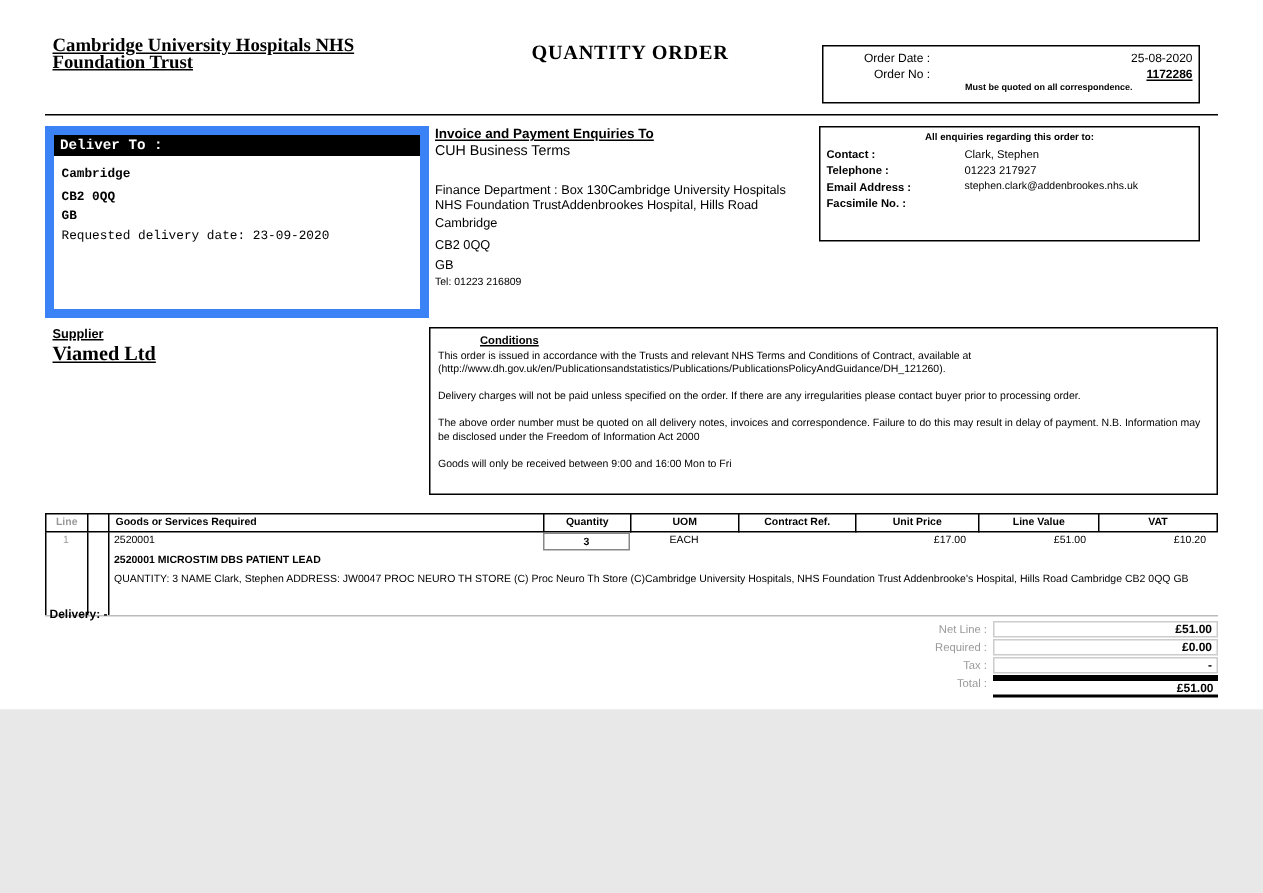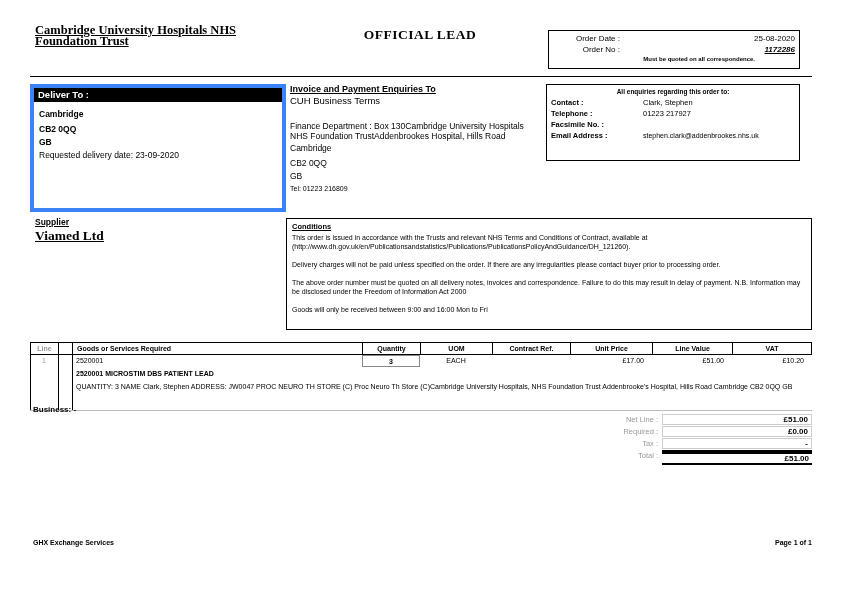--- a/index.html
+++ b/index.html
@@ -1,47 +1,47 @@
 <!DOCTYPE html>
 <html><head>
 <meta charset="utf-8">
 <style>
   * { margin:0; padding:0; box-sizing:border-box; }
   html,body { background:#e8e8e8; }
   body { font-family:"Liberation Sans", sans-serif; color:#000; }
   .page {
-    position:relative; width:842px; height:595px; background:#fff;
+    position:relative; width:842px; height:473px; background:#fff;
     margin:0 auto; overflow:hidden;
   }
   
   .org-title {
     position:absolute; left:35px; top:25px; width:240px;
     font-family:"Liberation Serif", serif; font-weight:bold;
     font-size:12.5px; line-height:11px; text-decoration:underline;
   }
   .doc-title {
     position:absolute; left:300px; top:27px; width:240px; text-align:center;
     font-family:"Liberation Serif", serif; font-weight:bold; font-size:13.5px;
     letter-spacing:0.5px;
   }
   .order-box {
     position:absolute; left:548px; top:30px; width:252px; height:39px;
     border:1px solid #000; padding:2px 4px 0 4px; font-size:8px;
   }
   .order-box .row { display:grid; grid-template-columns:70px 1fr; line-height:11px; }
   .order-box .lbl { text-align:right; padding-right:3px; }
   .order-box .val { text-align:right; }
-  .order-no-val { font-weight:bold; text-decoration:underline;font-style:italic; }
+  .order-no-val { font-weight:bold; text-decoration:underline; }
   .order-note { font-size:6px; font-weight:bold; text-align:right; padding-right:40px; line-height:9px; }
   .top-rule { position:absolute; left:30px; top:76px; width:782px; height:0; border-top:1px solid #000; }
 
   
   .deliver-box {
     position:absolute; left:30px; top:84px; width:256px; height:128px;
-    border:4px solid #3b82f6; background:#fff;
+    border:6px solid #3b82f6; background:#fff;font-family:Liberation Mono, monospace;
   }
   .deliver-head {
     background:#000; color:#fff; font-weight:bold; font-size:9.5px;
     padding:1px 4px 2px 4px;
   }
   .deliver-body { padding:4px 5px; font-size:8.5px; line-height:10px; }
   .deliver-body .addr { font-weight:bold; }
   .deliver-body .city { font-weight:bold; margin-top:3px; }
   .deliver-body .pc { font-weight:bold; margin-top:5px; }
   .deliver-body .cty { font-weight:bold; margin-top:3px; }
@@ -74,21 +74,21 @@
   .supplier-name {
     font-family:"Liberation Serif", serif; font-size:13.5px; font-weight:bold;
     text-decoration:underline; margin-top:1px;
   }
 
   
   .conditions-box {
     position:absolute; left:286px; top:218px; width:526px; height:112px;
     border:1px solid #000; padding:3px 5px; font-size:7px; line-height:9px;
   }
-  .conditions-title { font-weight:bold; font-size:7.5px; text-decoration:underline; margin-bottom:2px; }
+  .conditions-title { font-weight:bold; font-size:7.5px; text-decoration:underline; margin-bottom:2px;margin-left:28px; }
   .conditions-box p { margin-bottom:9px; }
   .conditions-box p:last-child { margin-bottom:0; }
 
   
   .items-table { position:absolute; left:30px; top:342px; width:782px; }
   .thead { display:grid; grid-template-columns:28px 14px 290px 58px 72px 78px 82px 80px 80px; }
   .thead .cell {
     border:1px solid #000; border-right:none; font-size:7px; font-weight:bold;
     height:13px; line-height:12px; text-align:center; overflow:hidden;
   }
@@ -131,21 +131,21 @@
 </style>
 </head>
 <body>
 
 <div class="page">
 
   <div class="org-title">
     <div>Cambridge University Hospitals NHS</div>
     <div>Foundation Trust</div>
   </div>
-  <div class="doc-title">OFFICIAL LEAD</div>
+  <div class="doc-title">QUANTITY ORDER</div>
 
   <div class="order-box">
     <div class="row">
       <span class="lbl">Order Date :</span>
       <span class="val">25-08-2020</span>
     </div>
     <div class="row">
       <span class="lbl">Order No :</span>
       <span class="val order-no-val">1172286</span>
     </div>
@@ -178,26 +178,26 @@
     <div class="contact-heading">All enquiries regarding this order to:</div>
     <div class="contact-row">
       <span class="lbl">Contact :</span>
       <span class="val">Clark, Stephen</span>
     </div>
     <div class="contact-row">
       <span class="lbl">Telephone :</span>
       <span class="val">01223 217927</span>
     </div>
     <div class="contact-row">
+      <span class="lbl">Email Address :</span>
+      <span class="val email">stephen.clark@addenbrookes.nhs.uk</span>
+    </div>
+    <div class="contact-row">
       <span class="lbl">Facsimile No. :</span>
       <span class="val"></span>
-    </div>
-    <div class="contact-row">
-      <span class="lbl">Email Address :</span>
-      <span class="val email">stephen.clark@addenbrookes.nhs.uk</span>
     </div>
   </div>
 
   <div class="supplier-sec">
     <div class="supplier-label">Supplier</div>
     <div class="supplier-name">Viamed Ltd</div>
   </div>
 
   <div class="conditions-box">
     <div class="conditions-title">Conditions</div>
@@ -233,21 +233,21 @@
         <div class="uom"></div>
         <div class="num">£17.00</div>
         <div class="num">£51.00</div>
         <div class="num">£10.20</div>
       </div>
       <div class="desc-bold">2520001 MICROSTIM DBS PATIENT LEAD</div>
       <div class="desc-detail">QUANTITY: 3 NAME Clark, Stephen ADDRESS: JW0047 PROC NEURO TH STORE (C) Proc Neuro Th Store (C)Cambridge University Hospitals, NHS Foundation Trust Addenbrooke's Hospital, Hills Road Cambridge CB2 0QQ GB</div>
     </div>
   </div>
 
-  <div class="comment">Business: -</div>
+  <div class="comment">Delivery: -</div>
 
   <div class="totals">
     <div class="trow">
       <span class="tlbl">Net Line :</span>
       <span class="tval">£51.00</span>
     </div>
     <div class="trow">
       <span class="tlbl">Required :</span>
       <span class="tval">£0.00</span>
     </div>

